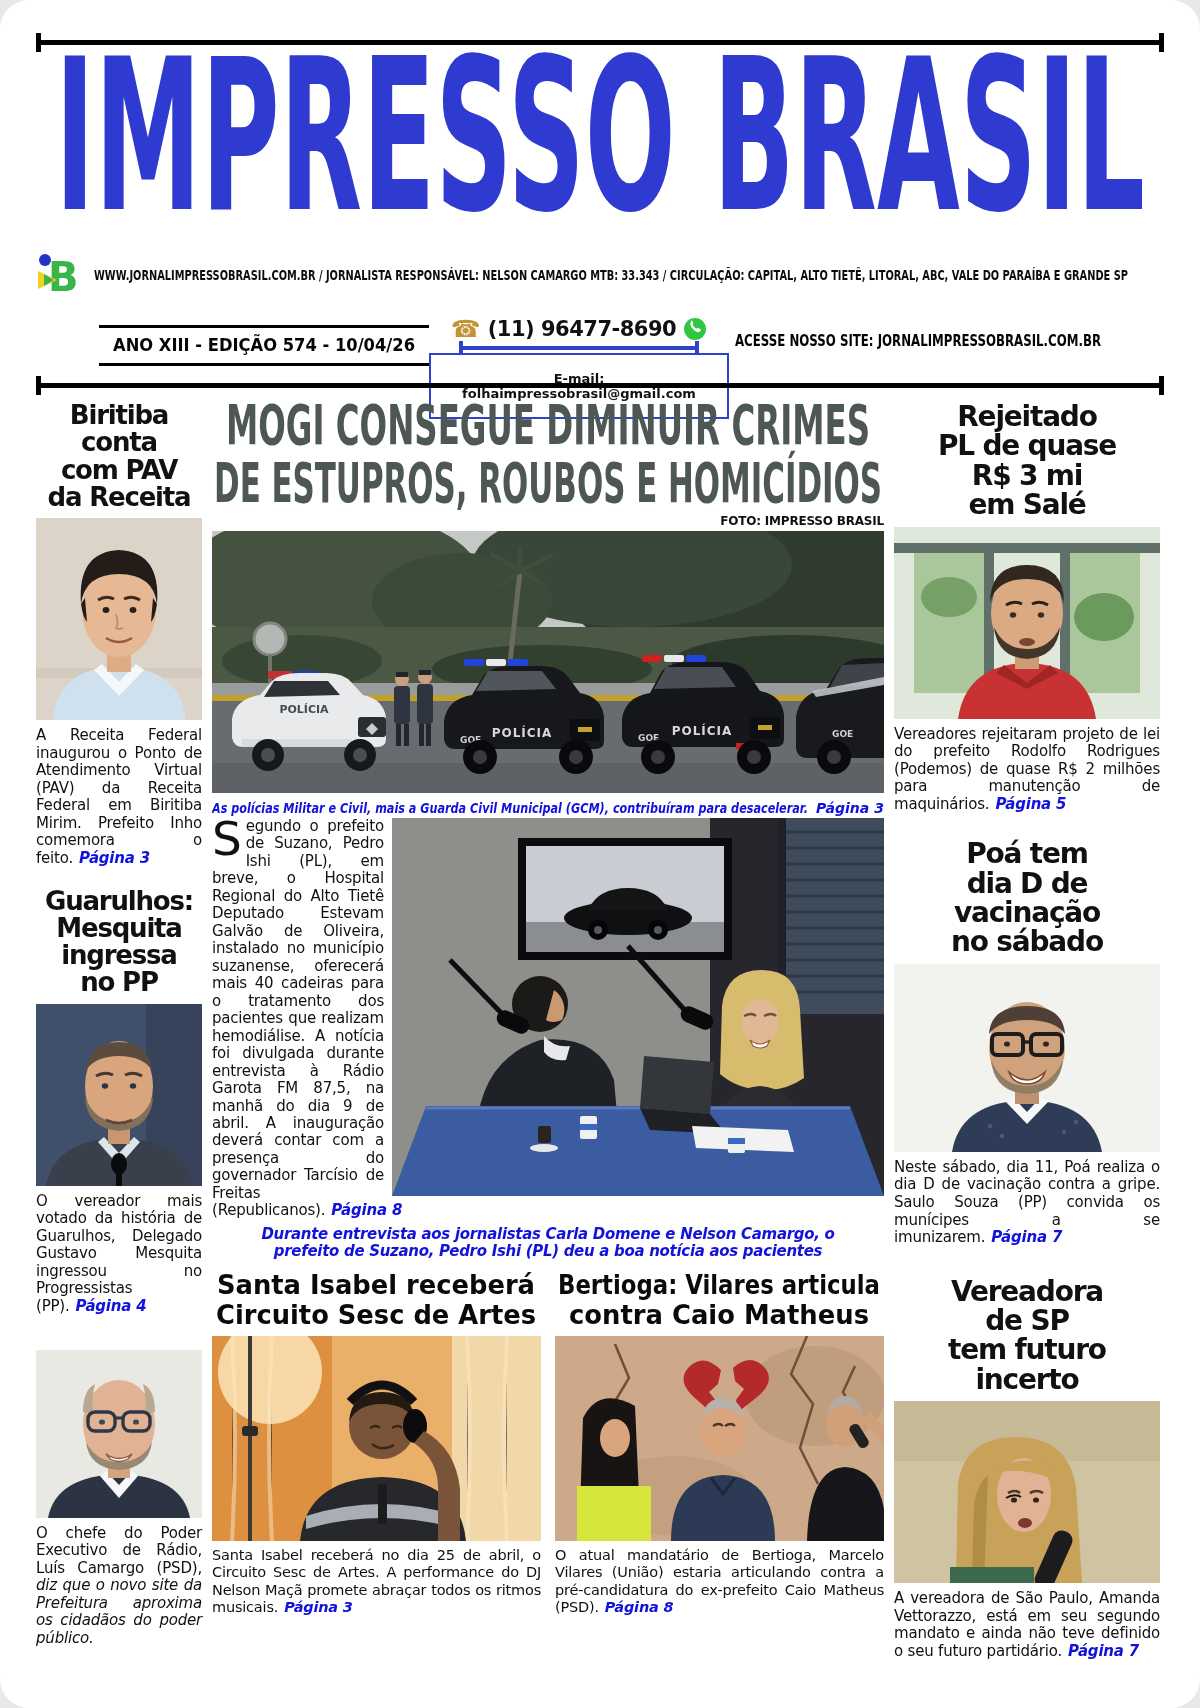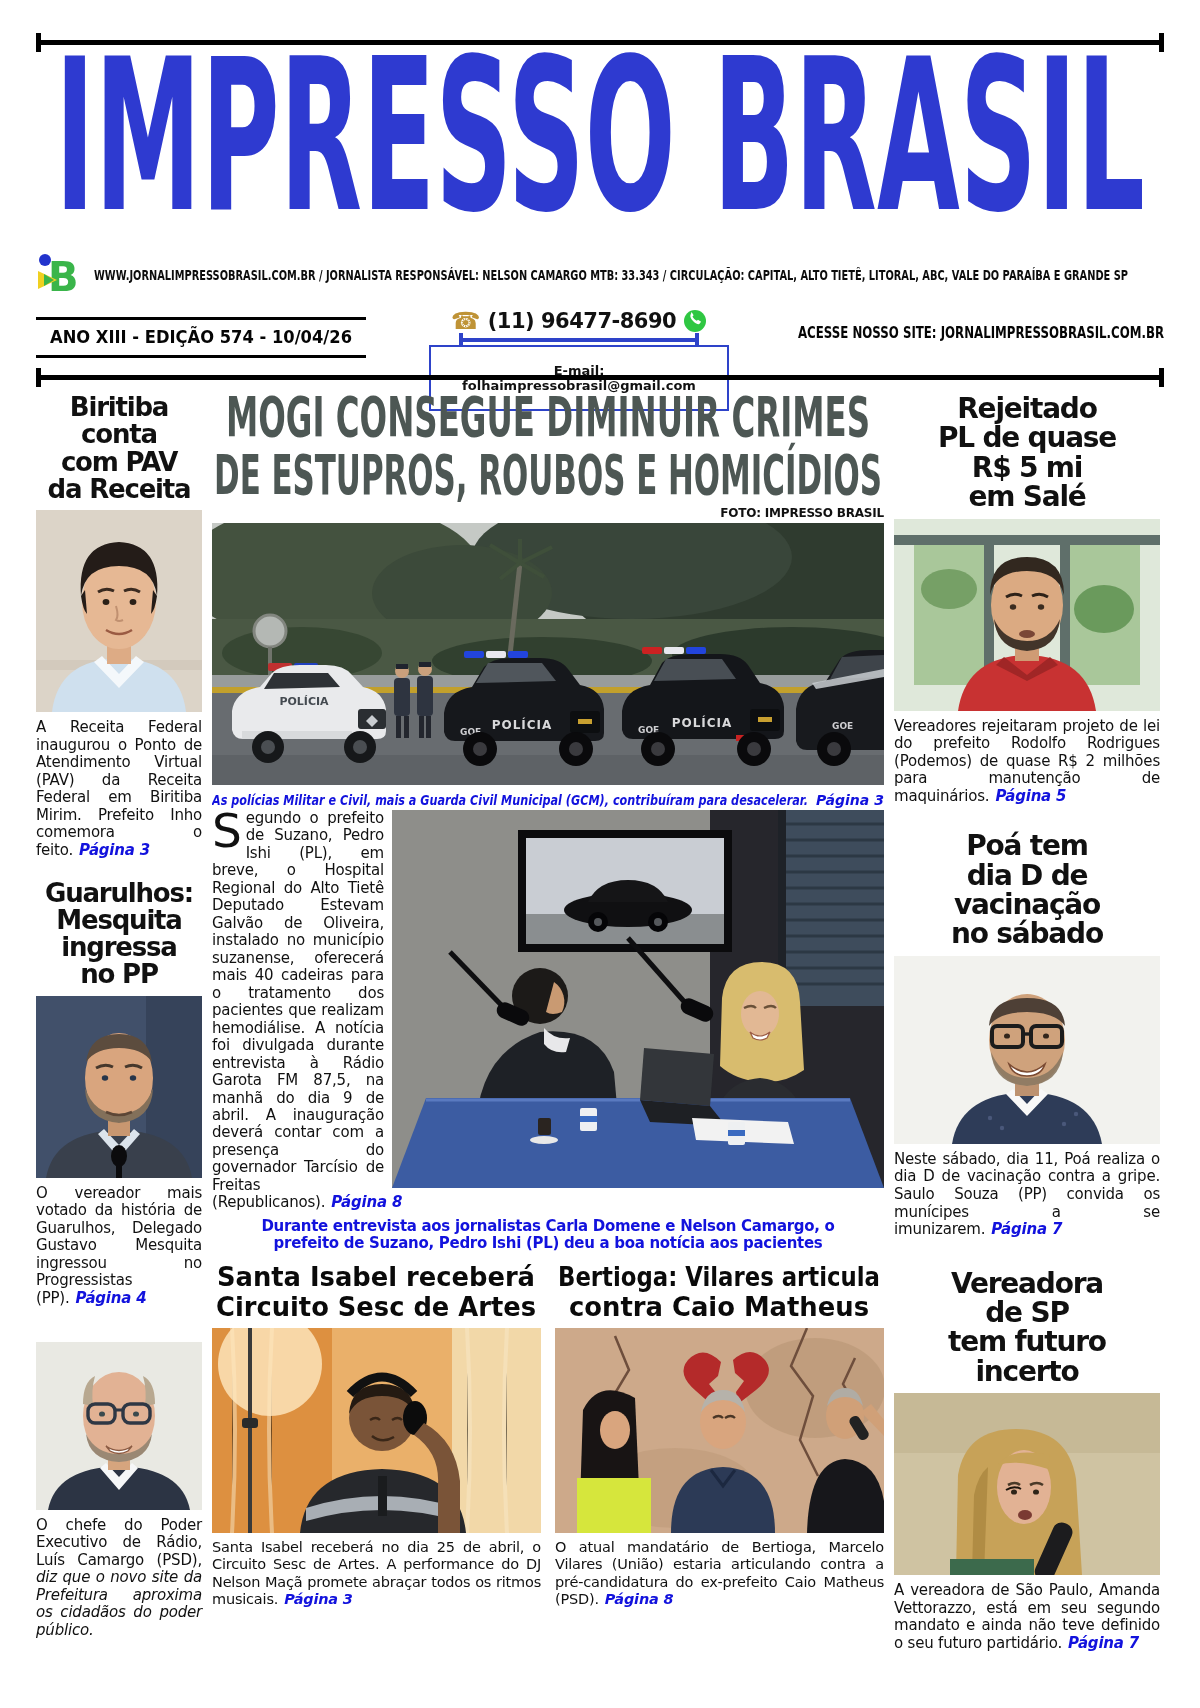--- a/index.html
+++ b/index.html
@@ -2,38 +2,39 @@
 <html><head>
 <meta charset="utf-8">
 <style>
   * { margin:0; padding:0; box-sizing:border-box; }
   html,body { background:#e8e8e8; }
   .page {
     position:relative; width:1200px; height:1708px; margin:0 auto;
     background:#fff; color:#111; overflow:hidden;
     font-family:"DejaVu Sans", sans-serif;
     padding:0 36px;
+    border-radius:29px;
   }
   
   .ibeam { position:relative; height:5px; background:#000; }
   .ibeam::before, .ibeam::after {
     content:""; position:absolute; top:-7px; width:5px; height:19px; background:#000;
   }
   .ibeam::before { left:0; } .ibeam::after { right:0; }
   .ibeam.blue { height:4px; background:#2e43c9; }
   .ibeam.blue::before, .ibeam.blue::after { background:#2e43c9; top:-5px; height:14px; width:4px; }
   .top-rule { margin-top:40px; }
   .main-rule { margin-top:6px; }
   
   .masthead-svg { display:block; margin:4px auto 0; }
   .logo-text { font-family:"DejaVu Sans", sans-serif; font-weight:bold; fill:#2e3ad0; font-size:186px; }
   .info-row { display:flex; align-items:center; gap:10px; margin-top:8px; height:42px; }
   .icon-b { font-family:"DejaVu Sans", sans-serif; font-weight:bold; font-size:40px; fill:#3ab54a; }
   .info-text { font-family:"DejaVu Sans", sans-serif; font-weight:bold; font-size:14.5px; fill:#0c0c0c; }
-  .edition-row { display:flex; justify-content:space-between; align-items:flex-start; margin-top:12px; height:62px; }
+  .edition-row { display:flex; justify-content:center; align-items:flex-start; margin-top:20px; height:62px; }
   .edition-box { border-top:3px solid #000; border-bottom:3px solid #000; padding:4px 0 3px; margin-top:10px; }
   .edition-text { font-family:"DejaVu Sans", sans-serif; font-weight:bold; font-size:18px; fill:#050505; }
   .contact-stack { width:300px; }
   .phone-row { display:flex; align-items:center; justify-content:center; gap:7px; height:27px; }
   .phone-icon { color:#bf9336; font-size:24px; line-height:24px; }
   .phone-num { font-weight:bold; font-size:21px; letter-spacing:-0.5px; }
   .contact-divider { width:240px; margin:4px auto 0; }
   .email-box { border:2px solid #2e43c9; margin-top:3px; text-align:center; padding:16px 4px; font-size:13px; font-weight:bold; }
   .site-svg { margin-top:14px; }
   .site-text { font-family:"DejaVu Sans", sans-serif; font-weight:bold; font-size:15.5px; fill:#050505; }
@@ -59,21 +60,21 @@
   .capline { font-family:"DejaVu Sans", sans-serif; font-weight:bold; font-style:italic; fill:#1212dd; font-size:14.5px; }
   .suzano-headline {
     font-size:33px; font-weight:bold; line-height:1.12; letter-spacing:-1px;
     text-align:center; white-space:pre-line; margin:8px 0 6px;
   }
   .article-row { display:flex; gap:8px; }
   .article-col { width:172px; }
   .article-text { font-size:15px; line-height:1.165; letter-spacing:-0.2px; text-align:justify; }
   .drop { float:left; font-size:47px; line-height:36px; padding:3px 4px 0 0; font-weight:normal; }
   .interview-caption {
-    color:#1212dd; font-weight:bold; text-align:center;
+    color:#1212dd; font-weight:bold; font-style:italic; text-align:center;
     font-size:15px; line-height:1.15; margin:6px auto 0; width:640px; letter-spacing:-0.3px;
   }
   .bottom-row { display:flex; gap:14px; margin-top:10px; }
   .bottom-story { width:329px; }
   .bh { font-family:"DejaVu Sans", sans-serif; font-weight:bold; fill:#0a0a0a; font-size:26px; }
   .bottom-text { font-size:14.5px; line-height:1.18; letter-spacing:-0.2px; text-align:justify; margin-top:6px; }
 </style>
 </head>
 <body>
 
@@ -458,21 +459,21 @@
         </section>
 
       </div>
     </div>
 
     <div class="col col-right">
 
       <section class="story">
         <h2 class="story-headline">Rejeitado
 PL de quase
-R$ 5 mi
+R$ 3 mi
 em Salé</h2>
         <svg class="photo" width="266" height="192" viewBox="0 0 266 192">
           <rect width="266" height="192" fill="#dfe8da"></rect>
           <rect x="20" y="26" width="70" height="140" fill="#a9c79a"></rect>
           <rect x="176" y="26" width="70" height="140" fill="#a9c79a"></rect>
           <ellipse cx="55" cy="70" rx="28" ry="20" fill="#76a066"></ellipse>
           <ellipse cx="210" cy="90" rx="30" ry="24" fill="#6a9a5c"></ellipse>
           <rect x="0" y="16" width="266" height="10" fill="#5f6f6a"></rect>
           <rect x="90" y="16" width="10" height="176" fill="#5f6f6a"></rect>
           <rect x="166" y="16" width="10" height="176" fill="#5f6f6a"></rect>

